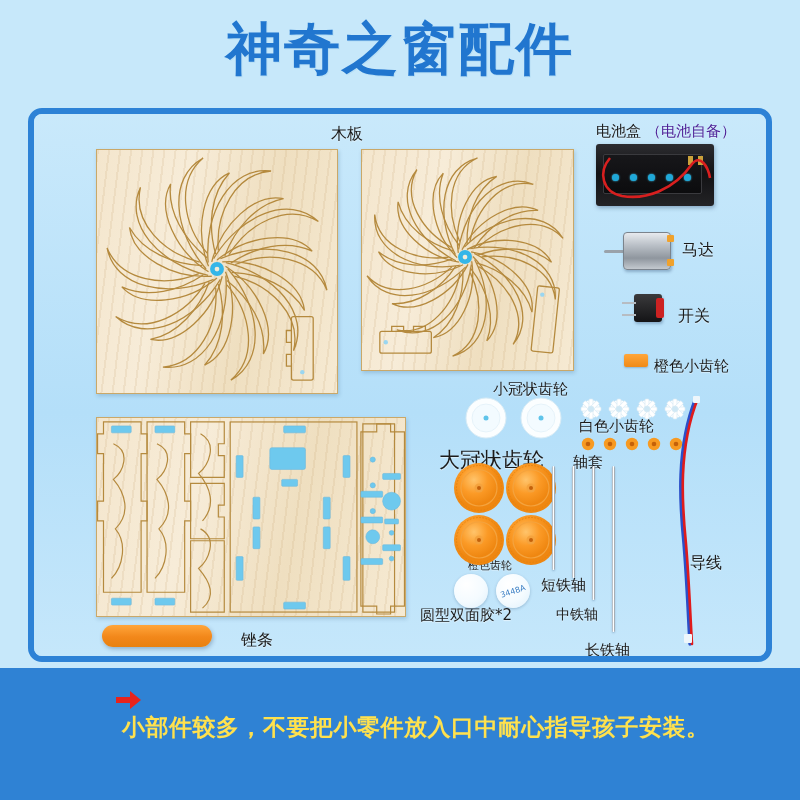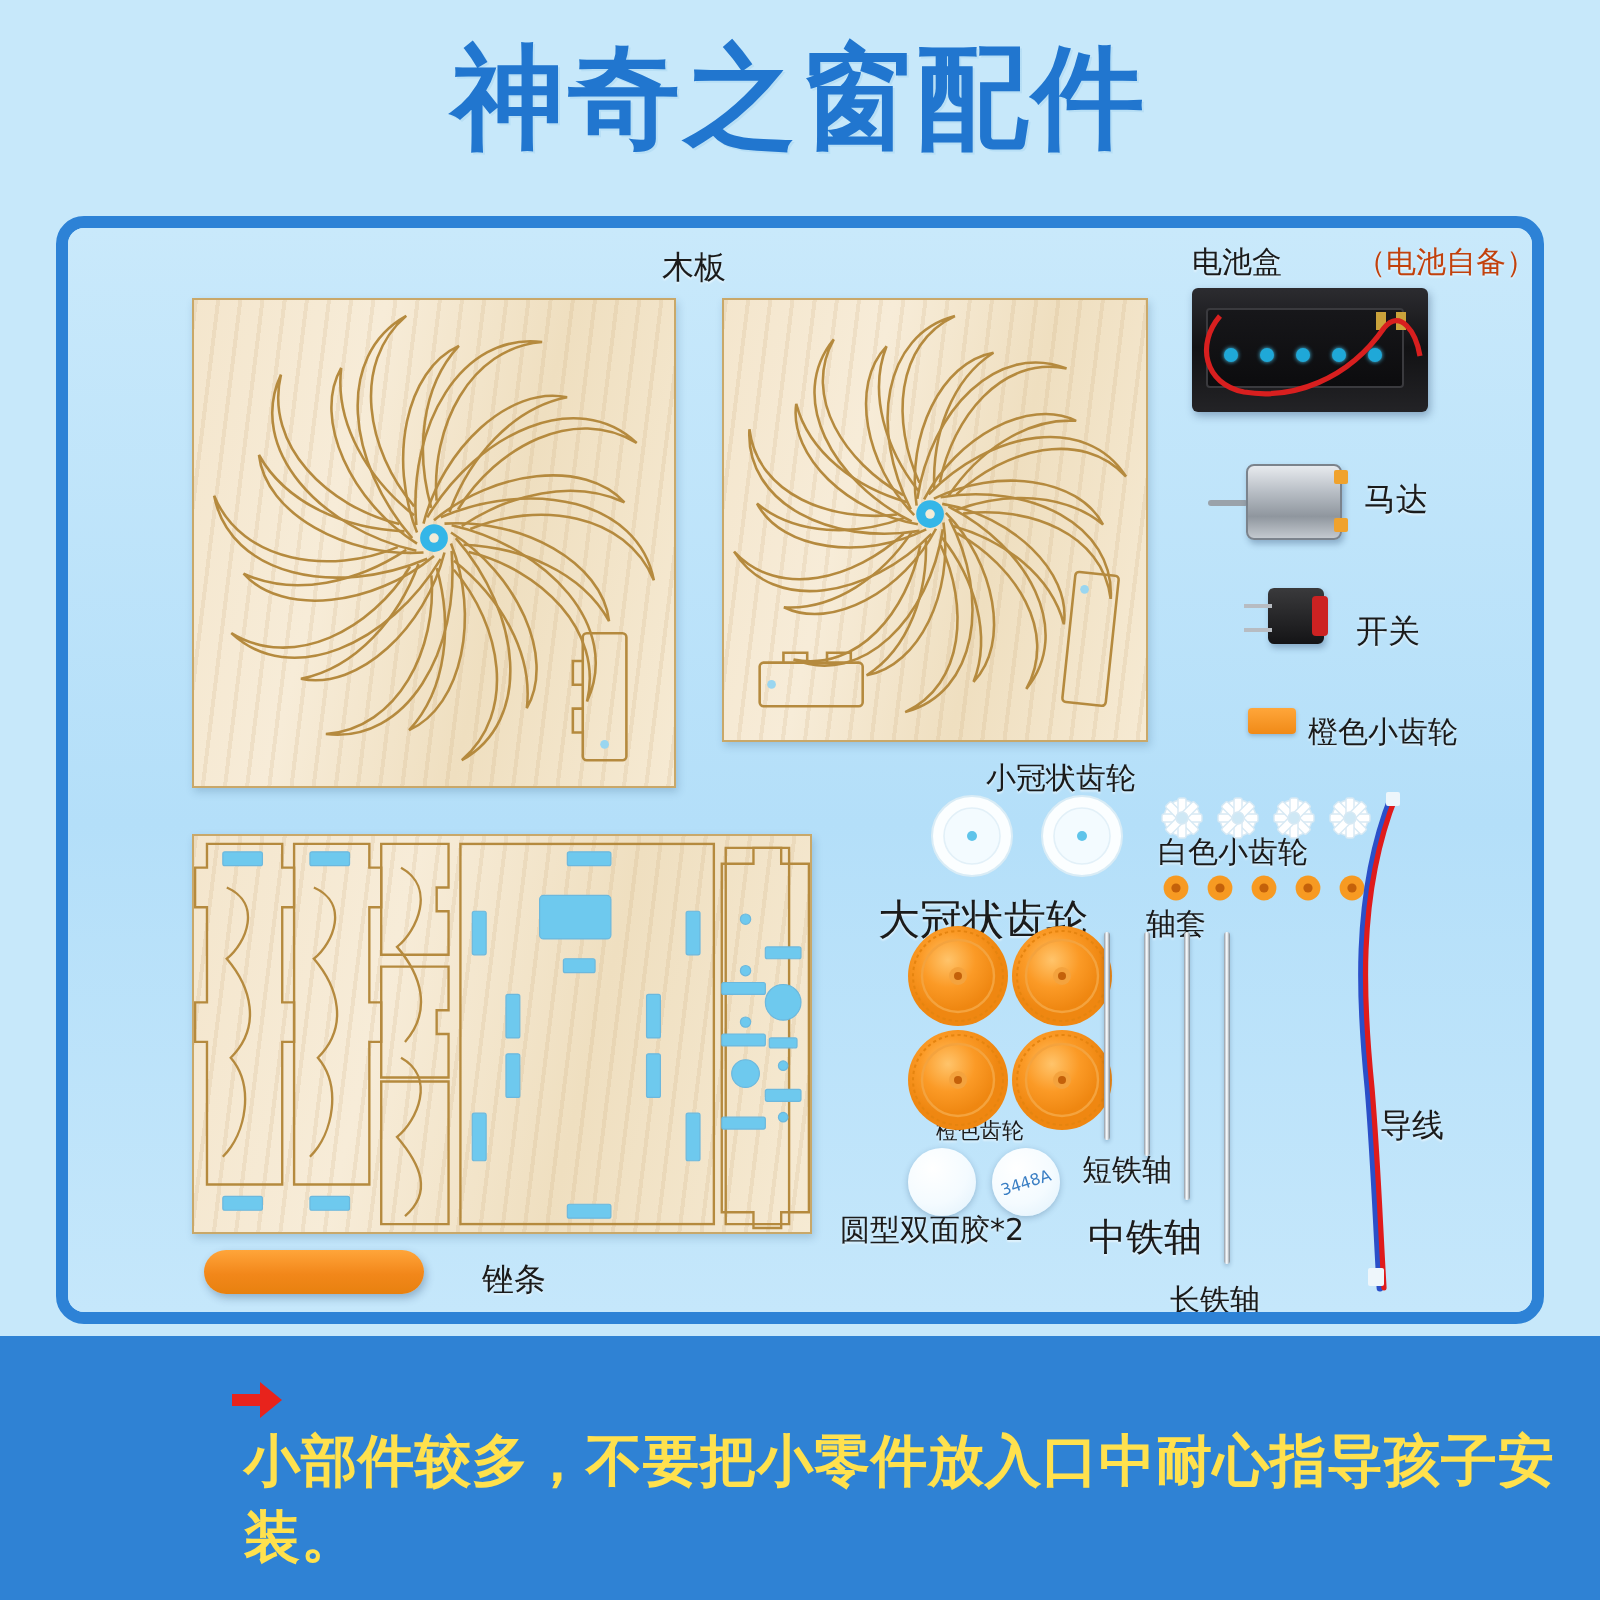--- a/index.html
+++ b/index.html
@@ -32,21 +32,21 @@
     position:absolute; inset:0;
     background:linear-gradient(180deg,#c9e9fb 0%,#b4dff9 55%,#c5e7fb 100%);
   }
 
   
   .lbl {
     position:absolute; color:#1b1b1b; font-size:15px; white-space:nowrap;
     font-family:"DejaVu Sans","Liberation Sans",sans-serif;
     text-shadow:0 1px 1px rgba(255,255,255,.55);
   }
-  .lbl.red { color:#c2410c;margin-left:32px; }
+  .lbl.red { color:#4c1d95; }
 
   
   .wood {
     position:absolute;
     background:
       repeating-linear-gradient(97deg, rgba(196,160,110,.16) 0 2px, rgba(255,255,255,0) 2px 11px),
       linear-gradient(104deg,#f4e6cd 0%,#f7ecd8 32%,#efdfc0 63%,#f6ead3 100%);
     border:1px solid #c9a869;
     box-shadow:1px 2px 4px rgba(40,80,120,.22);
   }
@@ -125,21 +125,21 @@
     position:absolute; left:116px; top:22px;
     width:0;height:0;
   }
   .warn-title {
     position:absolute; left:152px; top:10px;
     color:#ffe14d; font-size:23px; font-weight:bold; letter-spacing:1px;
     font-family:"DejaVu Sans","Liberation Sans",sans-serif;
   }
   .warn-body {
     position:absolute; left:122px; top:44px;
-    color:#ffe14d; font-size:28px; font-weight:bold; letter-spacing:.5px;
+    color:#ffe14d; font-size:23px; font-weight:bold; letter-spacing:.5px;
     font-family:"DejaVu Sans","Liberation Sans",sans-serif;
   }
 </style>
 </head>
 <body>
 
 <div id="page">
 
   <div class="title">神奇之窗配件</div>
 
@@ -156,21 +156,21 @@
     <div class="lbl" style="left:620px; top:243px; font-size:15px;">橙色小齿轮</div>
 
     <div class="lbl" style="left:459px; top:266px; font-size:15px;font-family:Liberation Mono, monospace;">小冠状齿轮</div>
     <div class="lbl" style="left:545px; top:303px; font-size:15px;">白色小齿轮</div>
     <div class="lbl" style="left:405px; top:332px; font-size:21px;">大冠状齿轮</div>
     <div class="lbl" style="left:539px; top:339px; font-size:15px;">轴套</div>
 
     <div class="lbl" style="left:434px; top:444px; font-size:11px;">橙色齿轮</div>
     <div class="lbl" style="left:507px; top:462px; font-size:15px;">短铁轴</div>
     <div class="lbl" style="left:386px; top:492px; font-size:15px;">圆型双面胶*2</div>
-    <div class="lbl" style="left:510px; top:492px; font-size:19px;">中铁轴</div>
+    <div class="lbl" style="left:522px; top:492px; font-size:14px;">中铁轴</div>
     <div class="lbl" style="left:551px; top:527px; font-size:15px;">长铁轴</div>
 
     <div class="lbl" style="left:656px; top:418px; font-size:16px;margin-top:21px;">导线</div>
     <div class="lbl" style="left:207px; top:516px; font-size:16px;">锉条</div>
 
     <div class="wood board-spiral" style="left:62px; top:35px; width:242px; height:245px;">
       <svg class="spiral-svg" viewBox="0 0 242 245">
         <g fill="none" stroke="#b58a3e" stroke-width="1.3">
           <g transform="translate(121,120)">
             <path d="M0,-9 C30,-34 76,-40 96,-18 C70,-30 38,-22 14,-6" transform="rotate(0)"></path>

